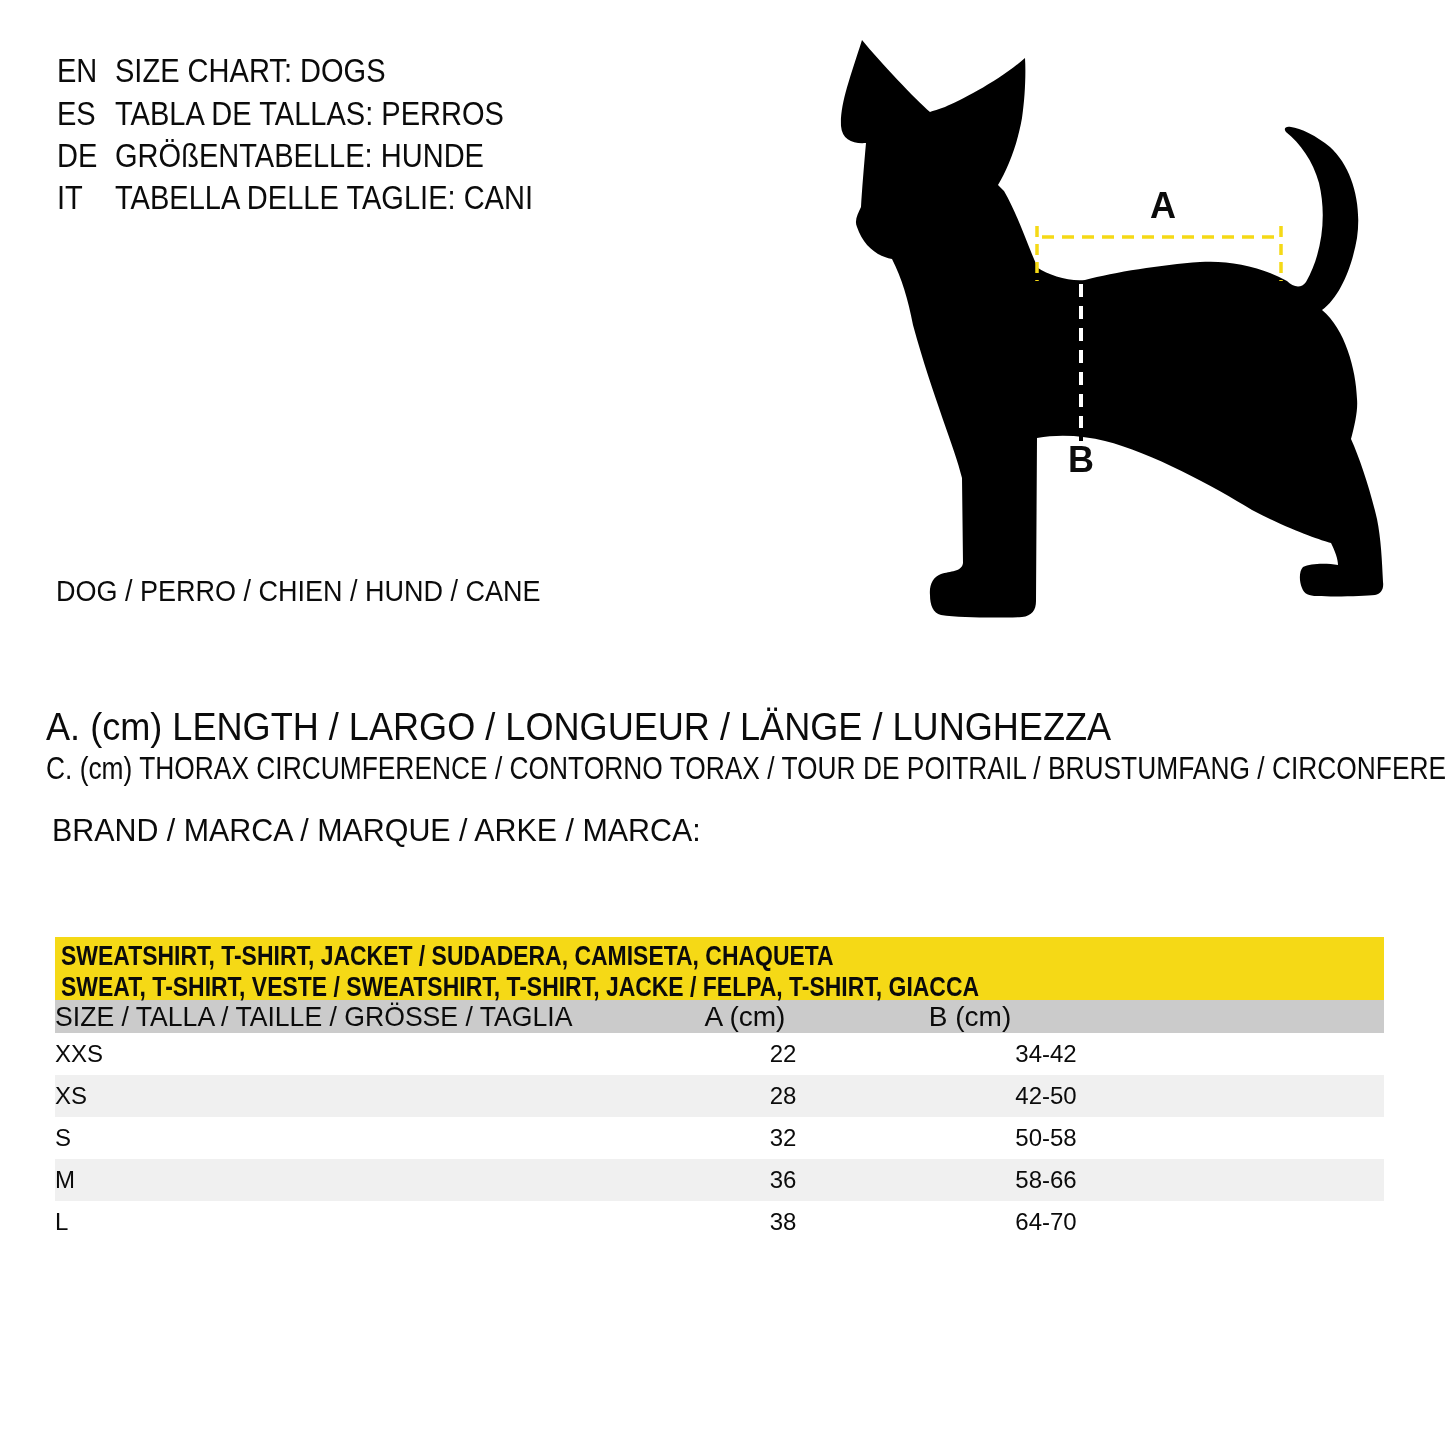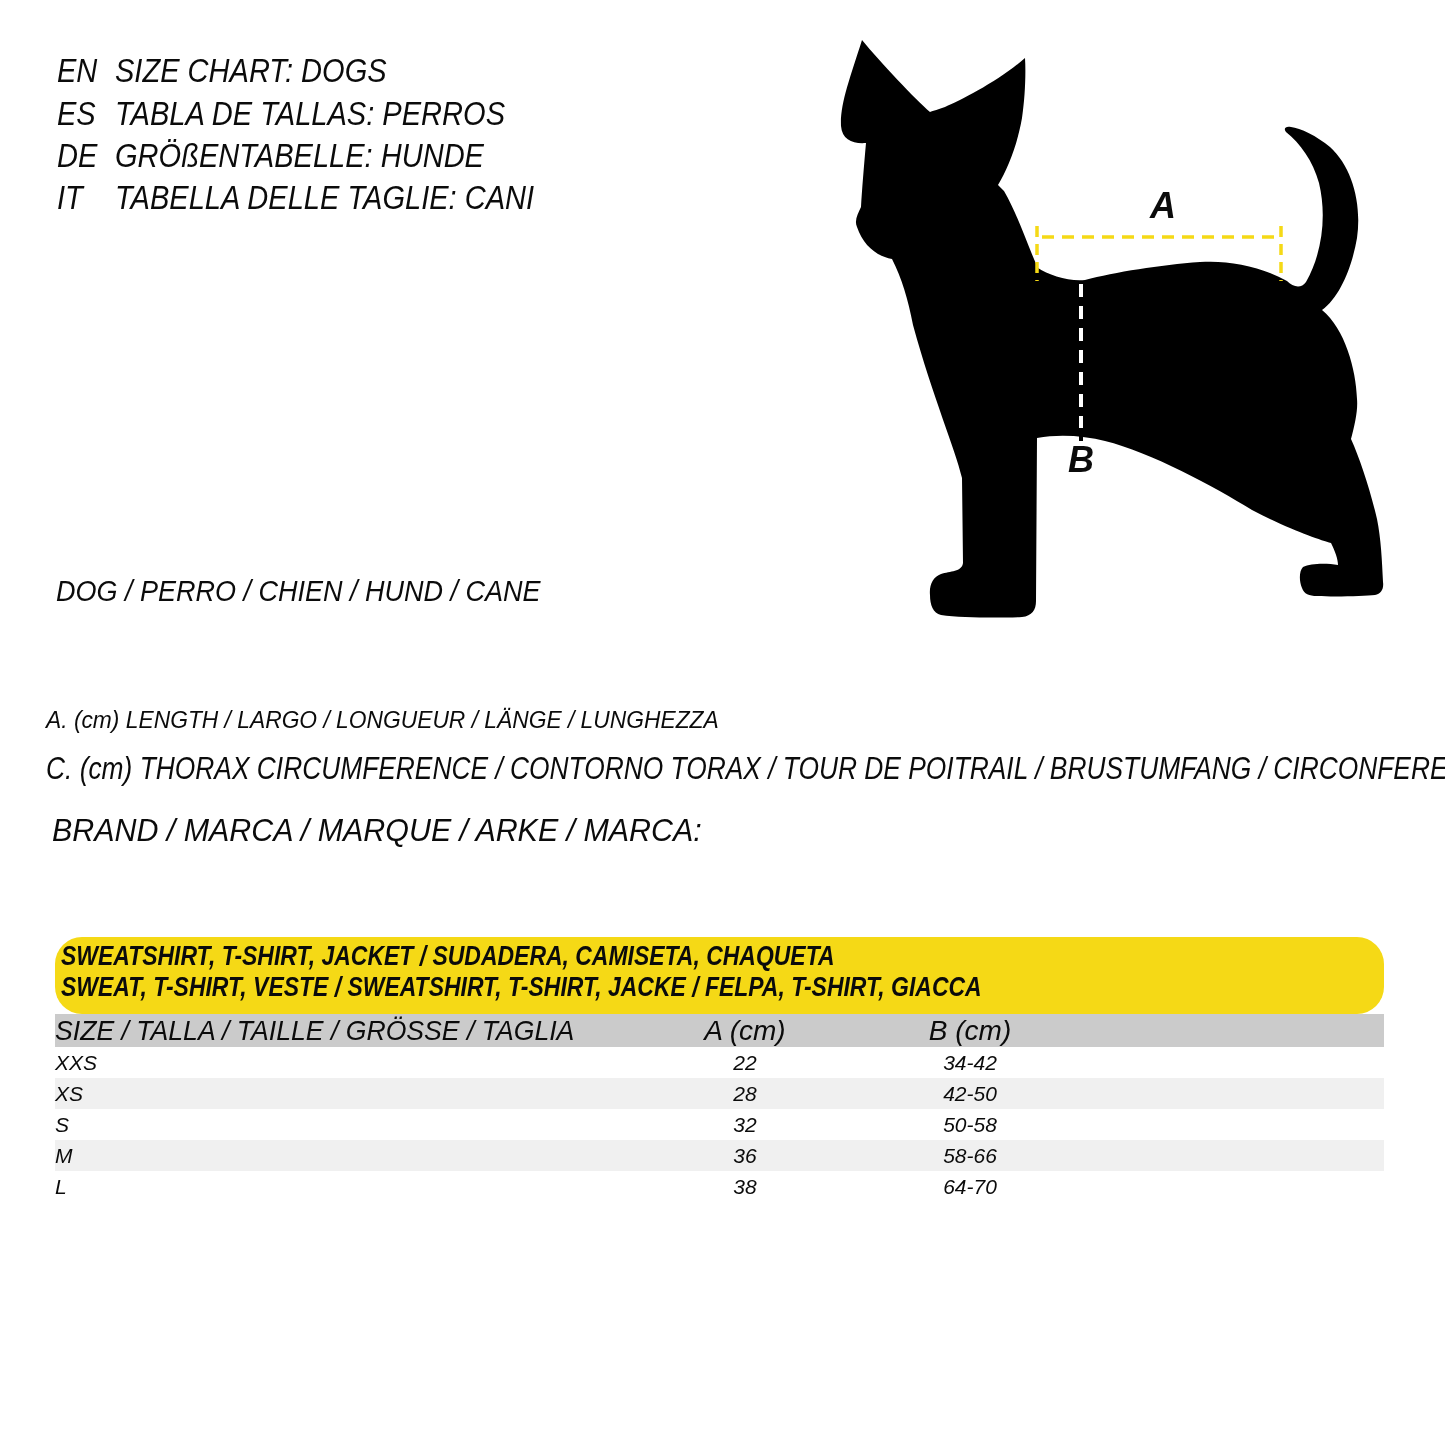--- a/index.html
+++ b/index.html
@@ -5,48 +5,48 @@
   :root{
     --accent-yellow:#F5D916;
     --header-gray:#CBCBCB;
     --row-alt:#F0F0F0;
     --ink:#0B0B0B;
     --silhouette:#000000;
   }
   html,body{margin:0;padding:0;background:#ffffff;}
   #canvas{
     position:relative;width:1445px;height:1445px;background:#ffffff;overflow:hidden;
-    font-family:"Liberation Sans",sans-serif;color:var(--ink);font-style:italic;
+    font-family:"Liberation Sans",sans-serif;color:var(--ink);
   }
   .abs{position:absolute;}
   
   .cx95{display:inline-block;transform:scaleX(0.95);transform-origin:0 50%;white-space:nowrap;}
   .cx90{display:inline-block;transform:scaleX(0.90);transform-origin:0 50%;white-space:nowrap;}
   .cx88{display:inline-block;transform:scaleX(0.88);transform-origin:0 50%;white-space:nowrap;}
   .cx85{display:inline-block;transform:scaleX(0.85);transform-origin:0 50%;white-space:nowrap;}
 
   
   .lang-block{top:50px;left:57px;}
   .lang-row{display:flex;height:42.4px;align-items:center;font-size:33px;}
   .lang-code{width:58px;flex:0 0 58px;}
   
   .animal-label{top:574px;left:56px;font-size:30px;}
   .marker{font-size:36px;font-weight:bold;line-height:1;transform:translateX(-50%);}
   
-  .measure-a{top:706px;left:46px;font-size:24px;}
+  .measure-a{top:706px;left:46px;font-size:38px;}
   .measure-c{top:751px;left:46px;font-size:31px;}
   .brand-line{top:812px;left:52px;font-size:32px;}
 
   
   .size-table{top:937px;left:55px;width:1329px;}
-  .band{background:var(--accent-yellow);height:77px;padding:4px 0 0 6px;box-sizing:border-box;border-radius:27px;}
+  .band{background:var(--accent-yellow);height:63px;padding:4px 0 0 6px;box-sizing:border-box;}
   .band div{font-size:27px;font-weight:bold;line-height:30.5px;}
   .tgrid{display:grid;grid-template-columns:565px 250px 200px 1fr;align-items:center;}
   .thead{background:var(--header-gray);height:33px;font-size:28px;}
-  .trow{height:31px;font-size:21px;background:#ffffff;}
+  .trow{height:42px;font-size:24px;background:#ffffff;gap:38px;}
   .trow.alt{background:var(--row-alt);}
   .c1{text-align:left;}
   .c2,.c3{text-align:center;}
 
   svg{display:block;}
 </style>
 </head>
 <body>
 
 <div id="canvas">

